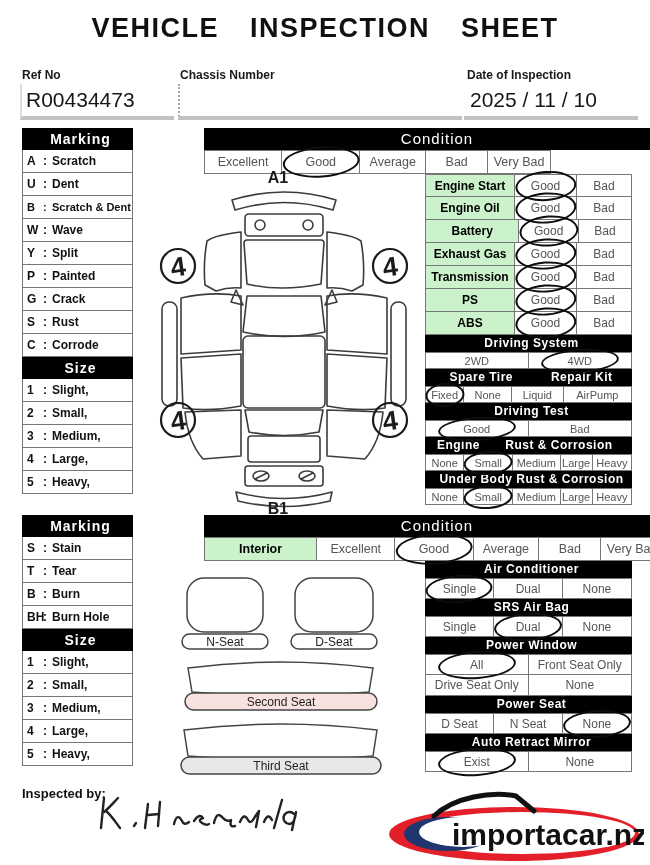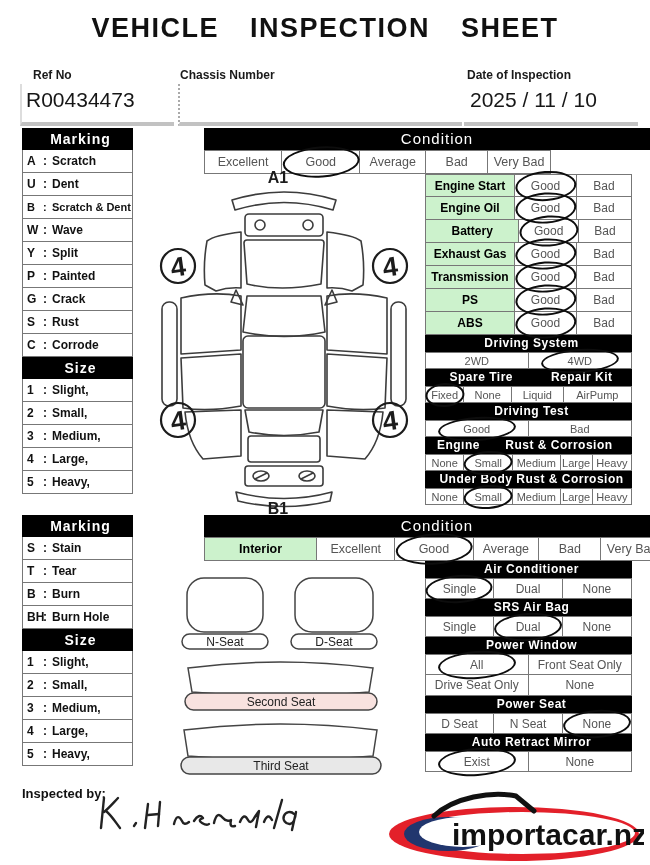--- a/index.html
+++ b/index.html
@@ -4,21 +4,21 @@
 <style>
   html,body { margin:0; padding:0; background:#fff; }
   .page { position:relative; width:650px; height:865px; background:#fff; overflow:hidden;
           font-family:"Liberation Sans", sans-serif; color:#111; }
 
   .title { position:absolute; top:13px; left:0; right:0; text-align:center;
            font-size:27px; font-weight:bold; letter-spacing:1.5px; word-spacing:22px; }
 
   .flabel { position:absolute; font-size:12px; font-weight:bold; color:#1a1a1a; }
   .fbox   { position:absolute; height:28px; border-bottom:4px solid #c2c2c2;
-            font-size:21px; color:#161616; display:flex; align-items:flex-end; padding-bottom:10px; }
+            font-size:21px; color:#161616; display:flex; align-items:flex-end; padding-bottom:4px; }
   .fbox.dotted { border-left:2px dotted #aaa; padding-left:6px; }
 
   
   .legend { position:absolute; left:22px; width:111px; }
   .lhdr { background:#000; color:#fff; text-align:center; font-size:14px;
           height:22px; line-height:22px; letter-spacing:1px; }
   .lrow { box-sizing:border-box; height:23px; border:1px solid #777; border-top:none;
           background:#fff; display:flex; align-items:center; padding-left:4px;
           font-size:12px; font-weight:bold; white-space:nowrap; }
   .lrow:first-of-type { border-top:1px solid #777; }
@@ -61,21 +61,21 @@
   .inspected { position:absolute; left:22px; top:786px; font-size:13px; font-weight:bold; }
   .phone { position:absolute; left:55px; top:872px; font-size:24px; color:#161616; display:flex; gap:16px; }
 </style>
 </head>
 <body>
 
 <div class="page" style="--green: #ccf2cc; --pink: #f8e2df; --gray: #e8e8e8; --logo-red: #e3202a; --logo-navy: #21366e;">
 
   <div class="title">VEHICLE INSPECTION SHEET</div>
 
-  <div class="flabel" style="left:33px; top:68px">Ref No</div>
+  <div class="flabel" style="left:22px; top:68px">Ref No</div>
   <div class="fbox" style="left:20px; top:84px; width:148px; border-left:2px solid #ddd; padding-left:4px">
       <span>R00434473</span>
     </div>
 
   <div class="flabel" style="left:180px; top:68px">Chassis Number</div>
   <div class="fbox dotted" style="left:178px; top:84px; width:276px">
       <span></span>
     </div>
 
   <div class="flabel" style="left:467px; top:68px">Date of Inspection</div>

